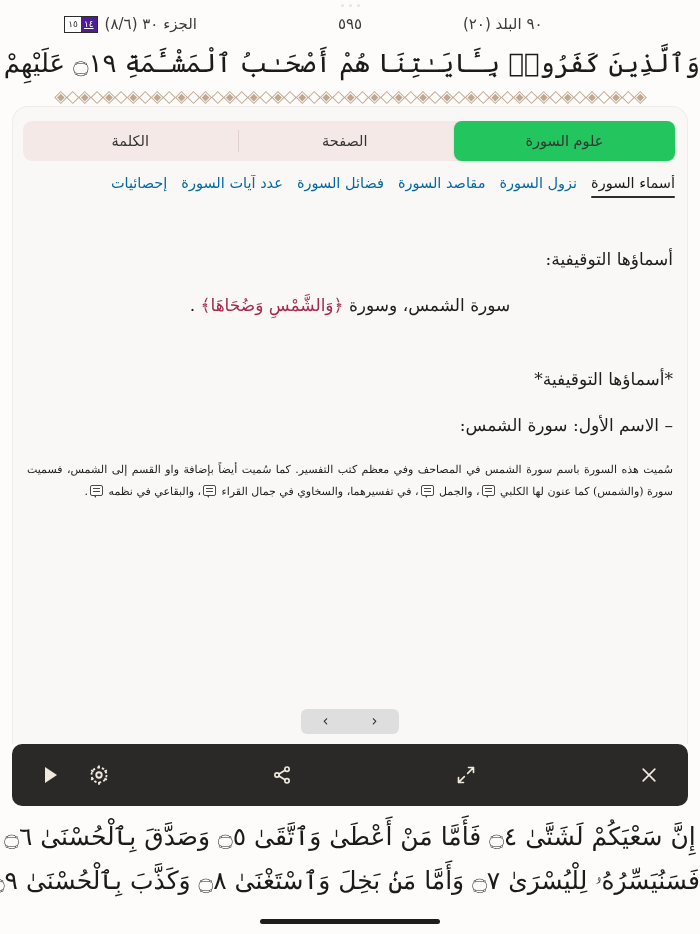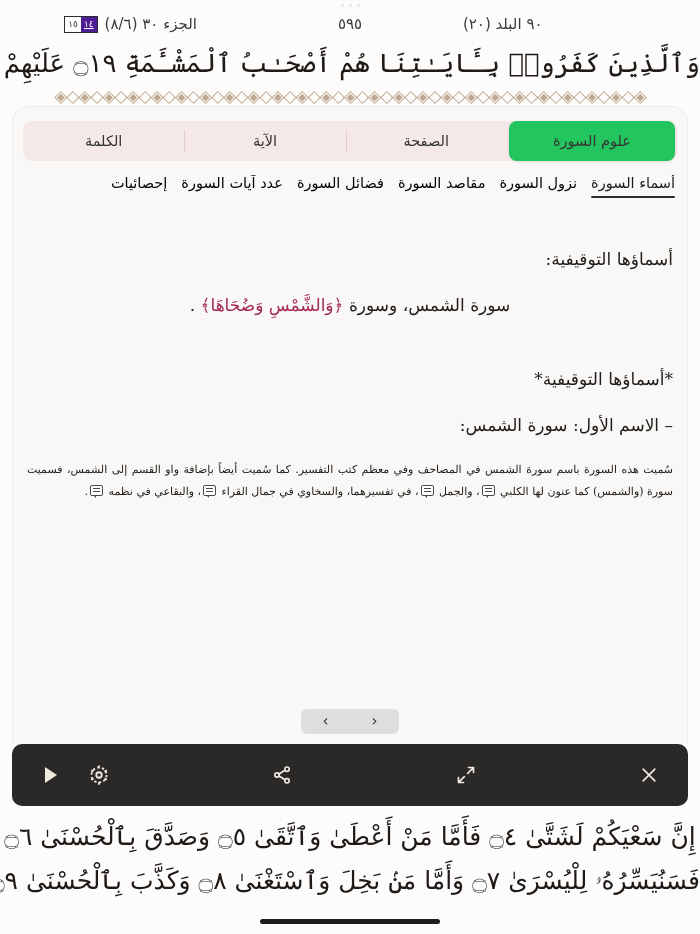--- a/index.html
+++ b/index.html
@@ -128,21 +128,21 @@
 
   
   .subtabs {
     margin: 14px 12px 0 12px;
     height: 34px;
     display: flex; direction: rtl; align-items: flex-start;
     gap: 14px;
     overflow: hidden;
   }
   .subtab {
-    font-size: 14.5px; color: #000000;
+    font-size: 14.5px; color: #0369a1;
     white-space: nowrap; cursor: pointer;
     padding-bottom: 7px;
     position: relative;
   }
   .subtab.active { color: #1b1b1b; }
   .subtab.active::after {
     content: ""; position: absolute; bottom: 0; right: 0; left: 0;
     height: 2.5px; background: #2c2c2c; border-radius: 2px;
   }
 
@@ -271,21 +271,20 @@
   </div>
 
   <div class="verse-line verse-top">وَٱلَّذِينَ كَفَرُوا۟ بِـَٔايَـٰتِنَا هُمْ أَصْحَـٰبُ ٱلْمَشْـَٔمَةِ ۝١٩ عَلَيْهِمْ نَارٌ مُّؤْصَدَةٌۢ ۝٢٠</div>
   <div class="verse-ornament">◈◇◈◇◈◇◈◇◈◇◈◇◈◇◈◇◈◇◈◇◈◇◈◇◈◇◈◇◈◇◈◇◈◇◈◇◈◇◈◇◈◇◈◇◈◇◈◇◈</div>
 
   <div class="sheet">
 
     <div class="segmented">
       <div class="seg-item active">علوم السورة</div>
       <div class="seg-item">الصفحة</div>
-      <div class="seg-item">الآية</div>
       <div class="seg-item">الكلمة</div>
     </div>
 
     <div class="subtabs">
       <div class="subtab active">أسماء السورة</div>
       <div class="subtab">نزول السورة</div>
       <div class="subtab">مقاصد السورة</div>
       <div class="subtab">فضائل السورة</div>
       <div class="subtab">عدد آيات السورة</div>
       <div class="subtab">إحصائيات</div>

